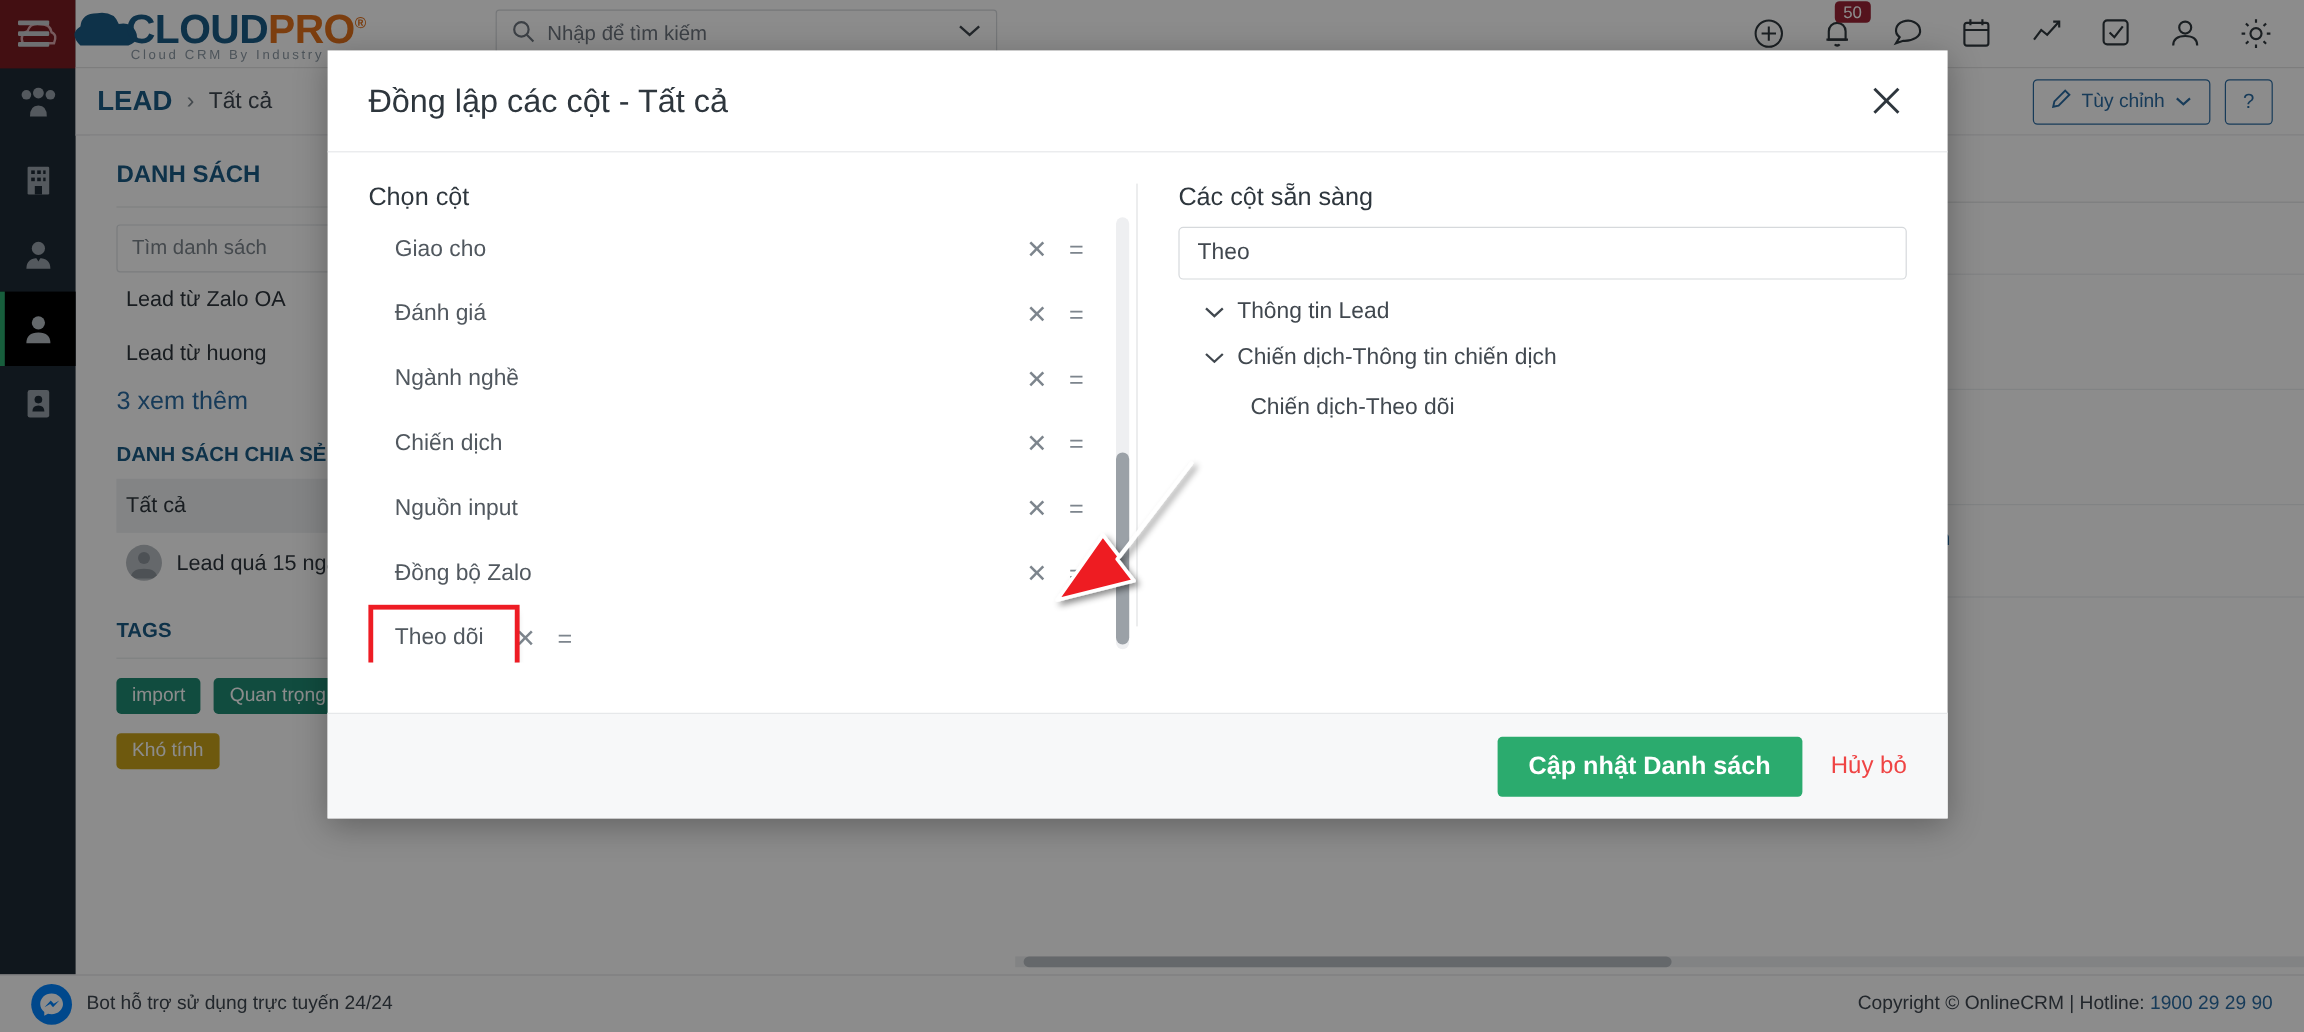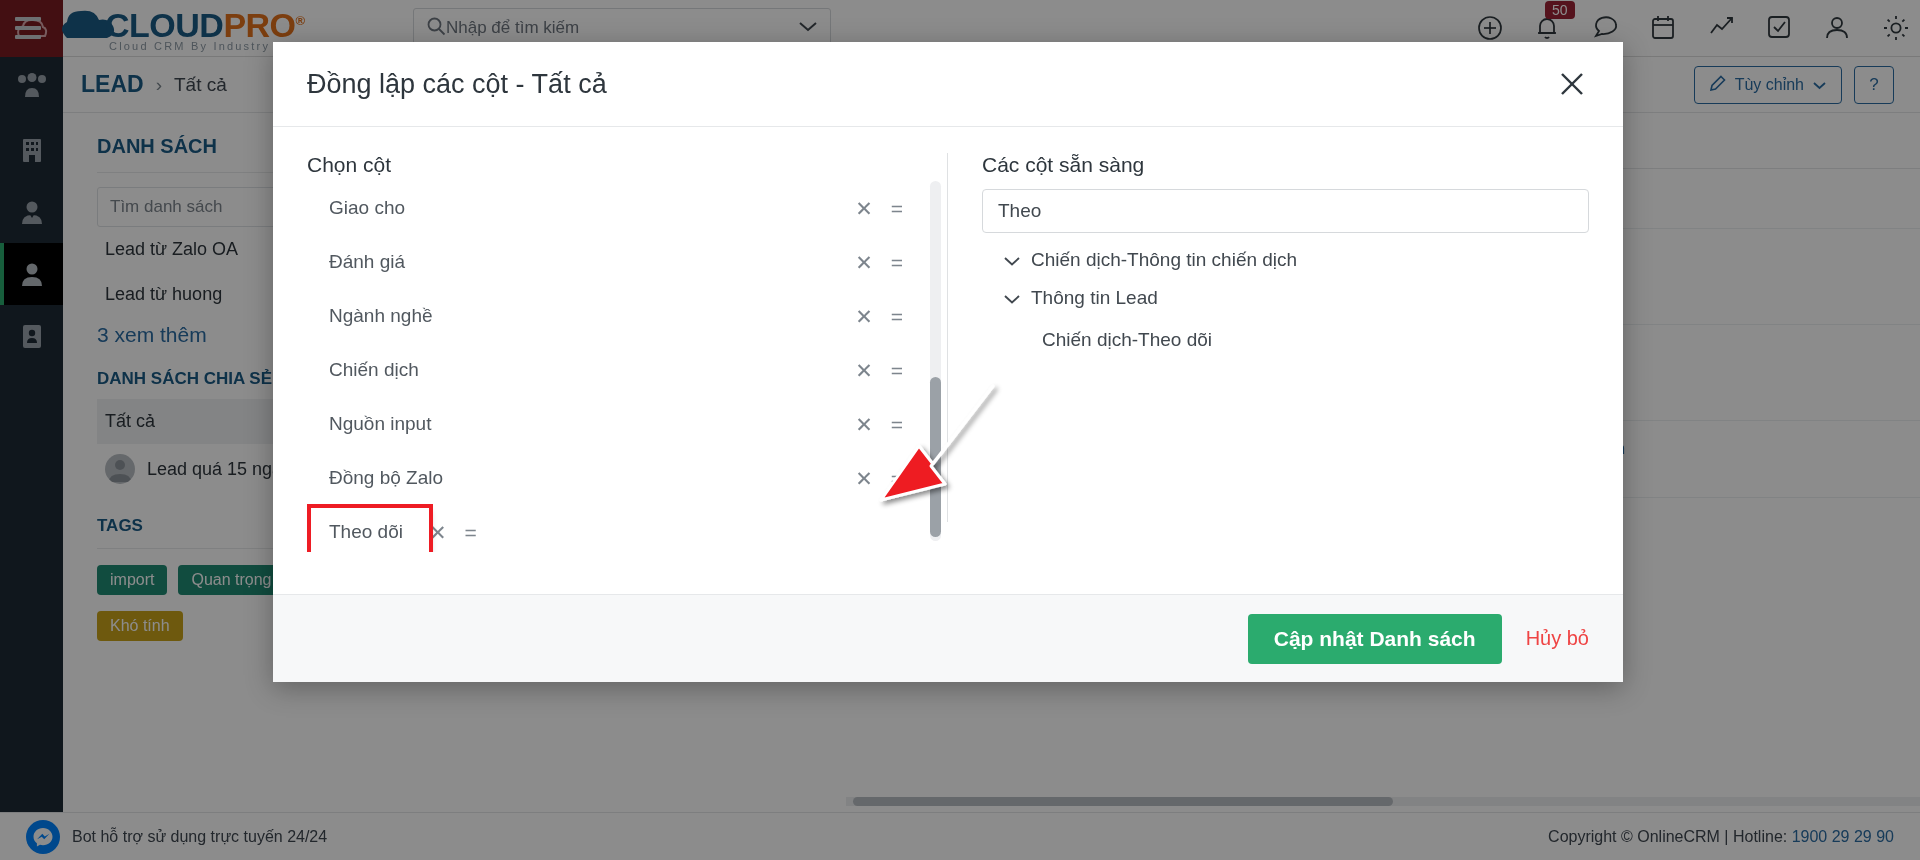--- a/index.html
+++ b/index.html
@@ -56,28 +56,28 @@
   .brand-pro-word { color: #e2711d; }
   .brand-reg { font-size: 13px; vertical-align: super; color: #e2711d; }
   .brand-sub {
     position: absolute; left: 52px; top: 36px;
     font-size: 11px; color: #8d9aa5; letter-spacing: 2.2px;
   }
 
   .search-box {
     margin-left: 26px; width: 418px; height: 40px;
     border: 1px solid #d6d9dc; border-radius: 3px;
-    display: flex; align-items: center; padding: 0 12px; 
+    display: flex; align-items: center; padding: 0 12px; gap: 10px;
     background: #fff;
   }
   .search-box .ph { flex: 1; color: #6f7780; font-size: 17px; }
 
   .header-icons {
     margin-left: auto; display: flex; align-items: center; gap: 30px;
-    padding-right: 10px;
+    padding-right: 26px;
   }
   .hicon { position: relative; width: 28px; height: 28px; color: #31393f; }
   .badge {
     position: absolute; top: -13px; left: 11px;
     background: #9b2335; color: #fff; font-size: 14px;
     border-radius: 4px; padding: 1px 7px; font-weight: normal;
   }
 
   
   .crumb-strip {
@@ -634,30 +634,30 @@
         <div class="avail-search">
           <span>Theo</span>
         </div>
 
         <div class="tree-node">
           <span class="chev">
             <svg width="16" height="10" viewBox="0 0 16 10" fill="none" stroke="#41484f" stroke-width="1.9">
                 <polyline points="1,2 8,8.5 15,2"></polyline>
               </svg>
           </span>
-          <span>Chiến dịch-Thông tin chiến dịch</span>
+          <span>Thông tin Lead</span>
         </div>
 
         <div class="tree-node">
           <span class="chev">
             <svg width="16" height="10" viewBox="0 0 16 10" fill="none" stroke="#41484f" stroke-width="1.9">
                 <polyline points="1,2 8,8.5 15,2"></polyline>
               </svg>
           </span>
-          <span>Thông tin Lead</span>
+          <span>Chiến dịch-Thông tin chiến dịch</span>
         </div>
 
         <div class="tree-leaf">Chiến dịch-Theo dõi</div>
       </div>
     </div>
 
     <div class="modal-foot">
       <button class="btn-primary">Cập nhật Danh sách</button>
       <button class="btn-cancel">Hủy bỏ</button>
     </div>

